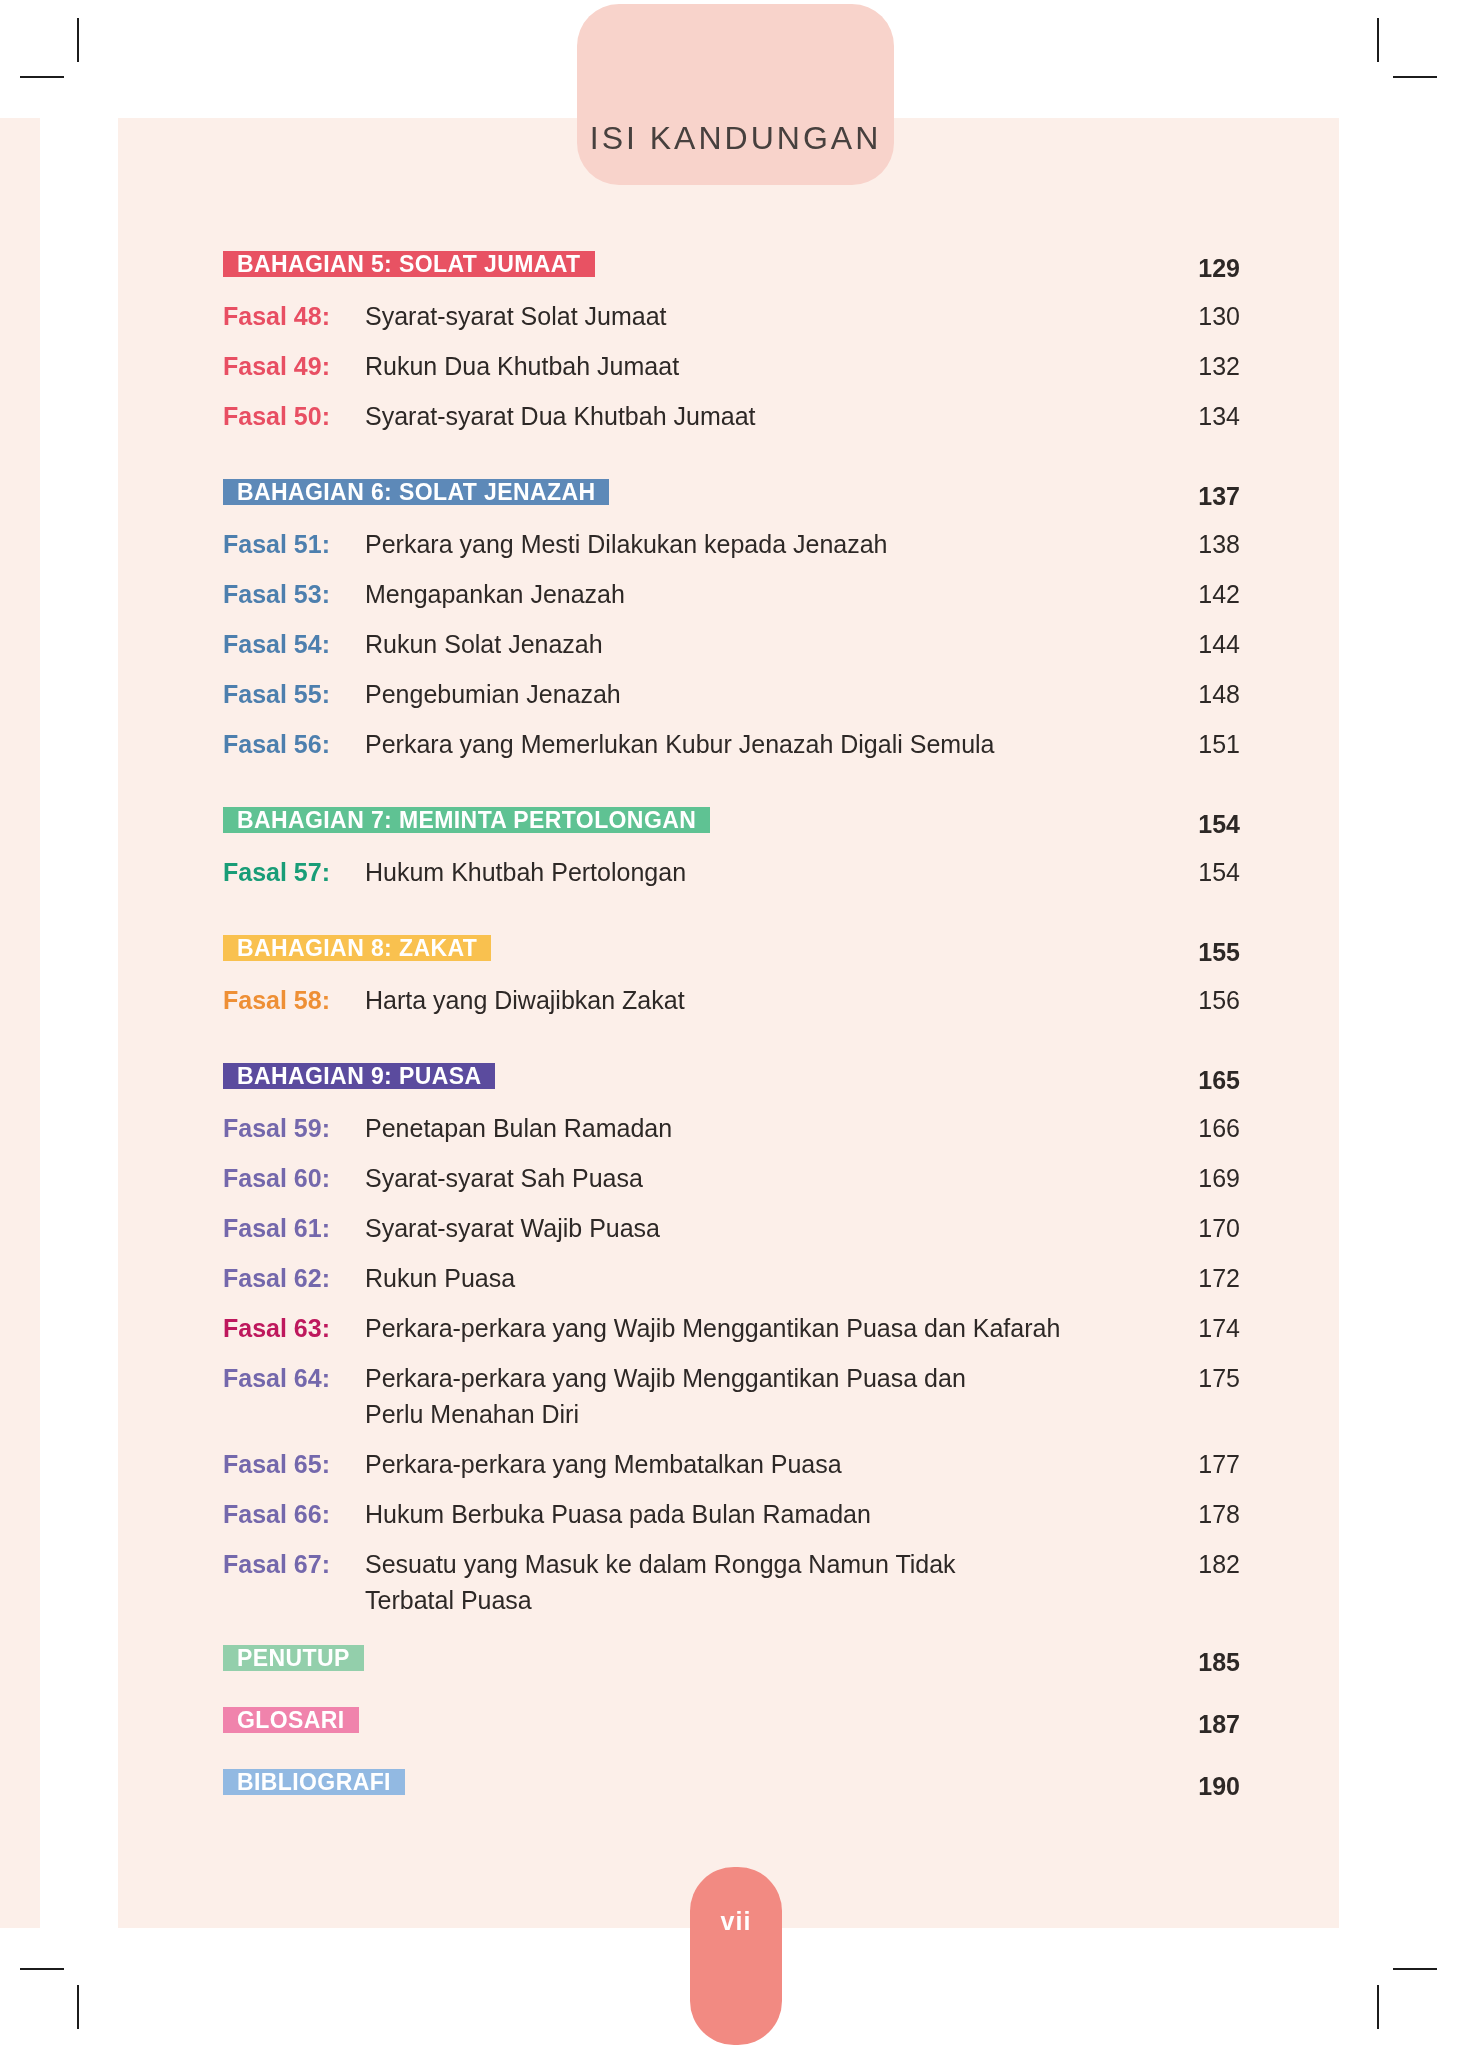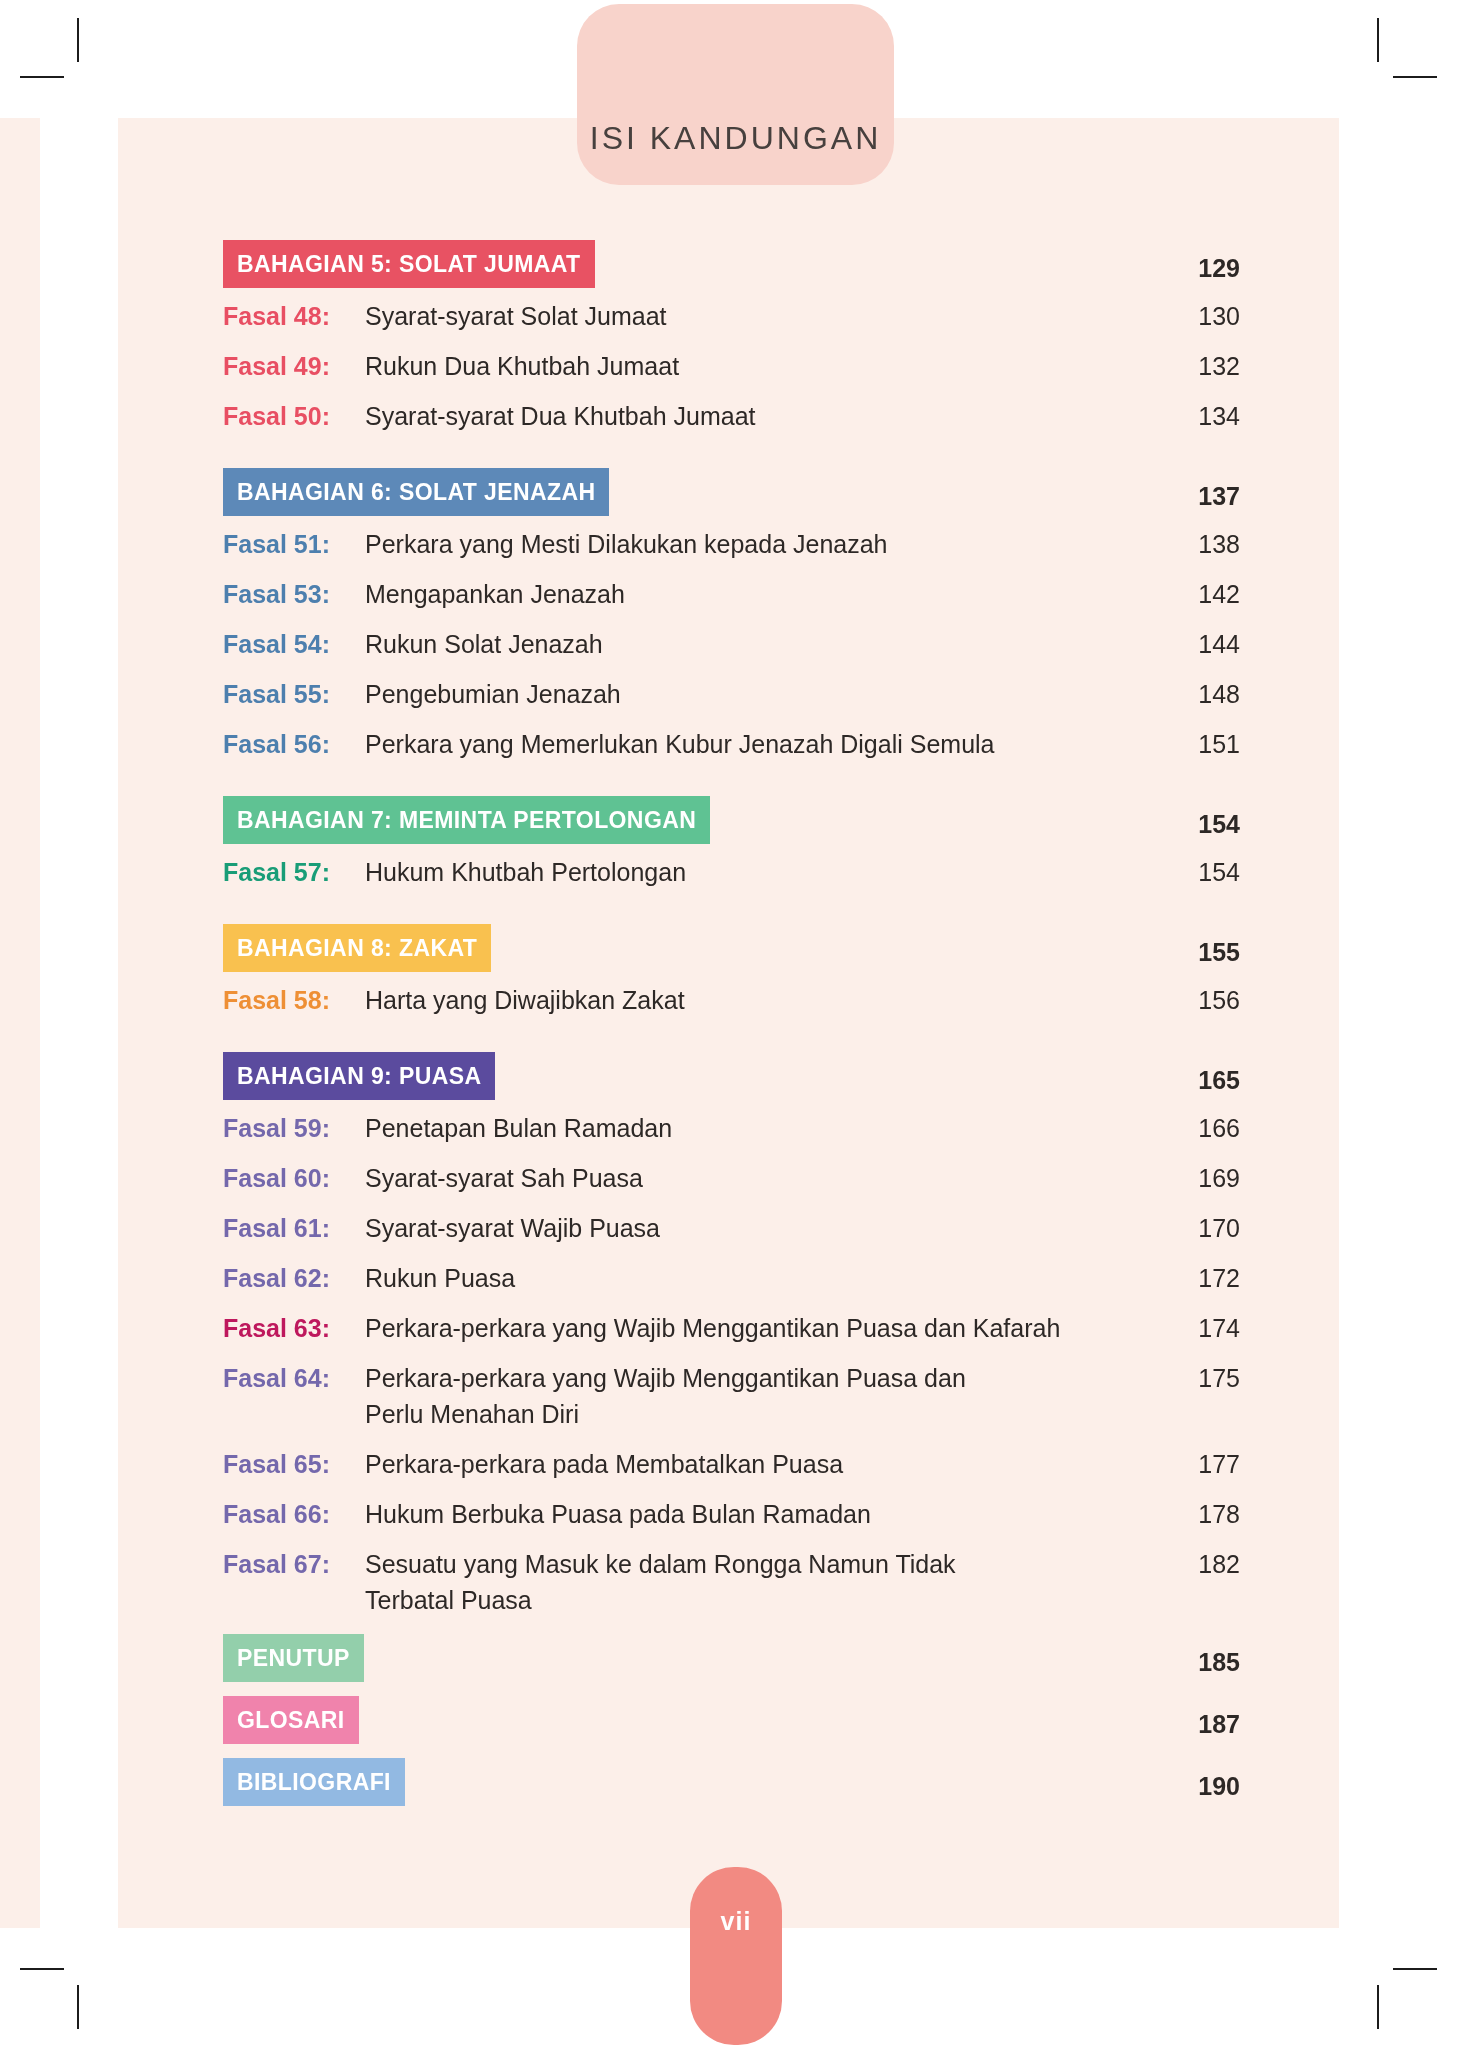--- a/index.html
+++ b/index.html
@@ -36,21 +36,21 @@
     color:#ffffff;font-weight:700;font-size:25px;letter-spacing:1px}
 
   
   .toc{position:absolute;left:105px;top:127px;right:99px;color:var(--body-text)}
   .section{margin-top:32px}
   .section.first{margin-top:0}
   .section.tight{margin-top:14px}
   .section.tail{margin-top:24px}
 
   .badge-row{display:flex;justify-content:space-between;align-items:center;height:38px;margin-bottom:8px}
-  .badge{display:inline-flex;align-items:center;height:48px;padding:0 14px;color:#ffffff;
+  .badge{display:inline-flex;align-items:center;height:26px;padding:0 14px;color:#ffffff;
     font-weight:700;font-size:23px;letter-spacing:0.4px;white-space:nowrap}
   .badge-page{font-weight:700;font-size:25px;margin-top:8px}
 
   .entry{display:flex;align-items:flex-start;min-height:50px;padding:7px 0;font-size:25px;line-height:36px}
   .entry-label{flex:0 0 142px;font-weight:700;white-space:nowrap}
   .entry-title{flex:1 1 auto;padding-right:14px}
   .entry-page{flex:0 0 auto;margin-left:auto}
 </style>
 </head>
 <body>
@@ -200,21 +200,21 @@
   </div>
 
   <div class="entry">
     <span class="entry-label" style="color: rgb(116, 104, 172);">Fasal 64:</span>
     <span class="entry-title">Perkara-perkara yang Wajib Menggantikan Puasa dan<span style="display: block;">Perlu Menahan Diri</span></span>
     <span class="entry-page">175</span>
   </div>
 
   <div class="entry">
     <span class="entry-label" style="color: rgb(116, 104, 172);">Fasal 65:</span>
-    <span class="entry-title">Perkara-perkara pada Membatalkan Puasa</span>
+    <span class="entry-title">Perkara-perkara yang Membatalkan Puasa</span>
     <span class="entry-page">177</span>
   </div>
 
   <div class="entry">
     <span class="entry-label" style="color: rgb(116, 104, 172);">Fasal 66:</span>
     <span class="entry-title">Hukum Berbuka Puasa pada Bulan Ramadan</span>
     <span class="entry-page">178</span>
   </div>
 
   <div class="entry">

